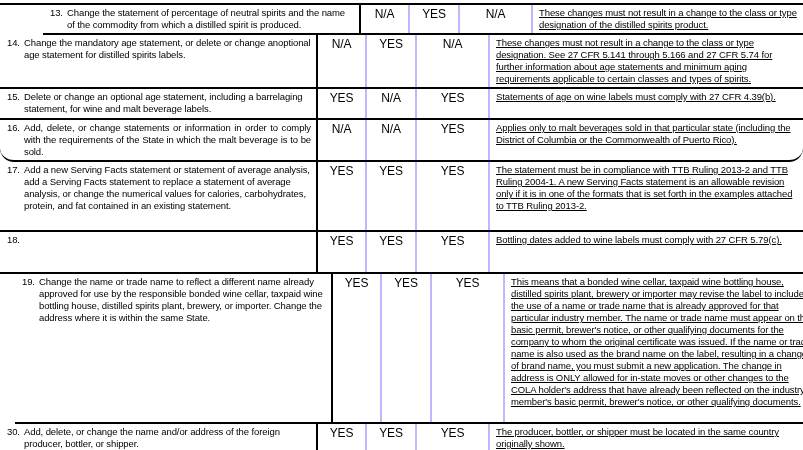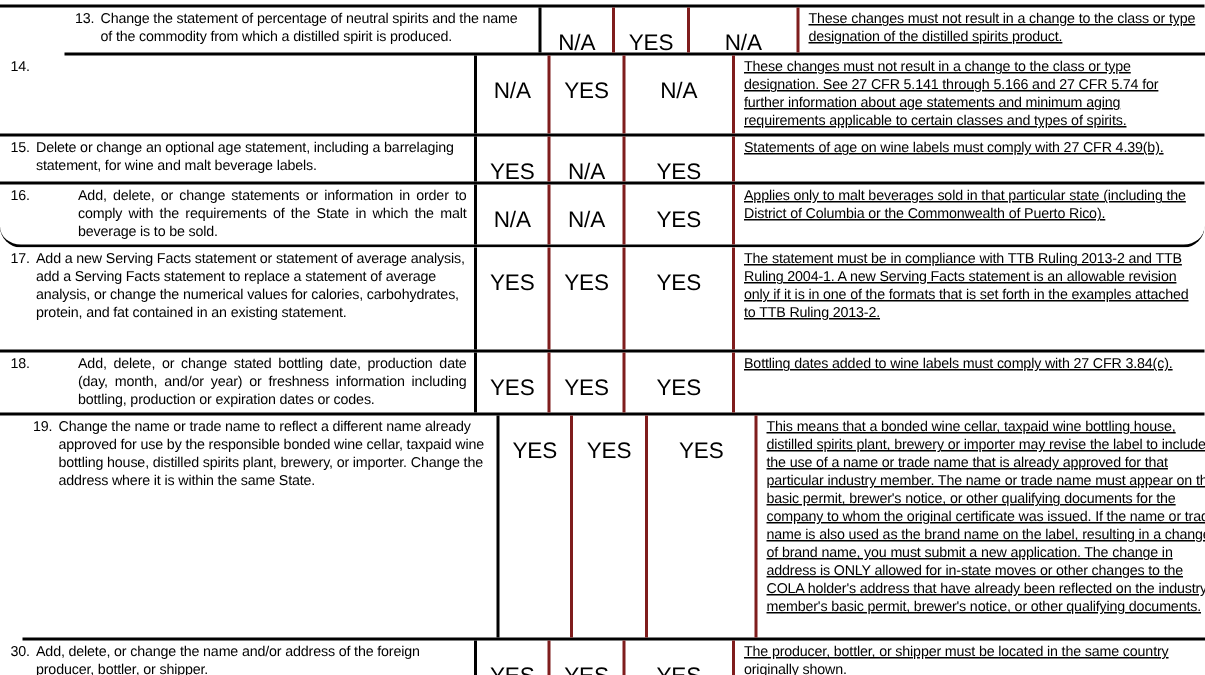--- a/index.html
+++ b/index.html
@@ -25,26 +25,26 @@
   }
   .row:last-child { border-bottom: none; }
   .cell { font-size: 9.5px; line-height: 12px; letter-spacing: -0.1px; }
   .desc {
     border-right: 2px solid #000;
     padding: 2px 5px 2px 7px;
     display: flex;
   }
   .num { flex: 0 0 17px; }
   .dtext { flex: 1 1 auto; }
-  .dtext.justify { text-align: justify; margin-left: 28px; }
+  .dtext.justify { text-align: justify; }
   .val {
-    border-right: 2px solid #7f1d1d;
+    border-right: 2px solid #c4b5fd;
     text-align: center;
-    padding-top: 18px;
-    font-size: 15px;
+    padding-top: 3px;
+    font-size: 12px;
   }
   .comment {
     padding: 2px 3px 2px 6px;
     text-decoration: underline;
   }
   .r13 { min-height: 28px; margin-left: 43px; }
   .r14 { min-height: 52px; }
   .r15 { min-height: 31px; }
   .r16 { min-height: 37px; border-radius: 14px; }
   .r17 { min-height: 70px; }
@@ -64,20 +64,21 @@
     </div>
     <div class="cell val">N/A</div>
     <div class="cell val">YES</div>
     <div class="cell val">N/A</div>
     <div class="cell comment">These changes must not result in a change to the class or type designation of the distilled spirits product.</div>
   </div>
 
   <div class="row r14">
     <div class="cell desc">
       <span class="num">14.</span>
+      <span class="dtext">Change the mandatory age statement, or delete or change anoptional age statement for distilled spirits labels.</span>
     </div>
     <div class="cell val">N/A</div>
     <div class="cell val">YES</div>
     <div class="cell val">N/A</div>
     <div class="cell comment">These changes must not result in a change to the class or type designation. See 27 CFR 5.141 through 5.166 and 27 CFR 5.74 for further information about age statements and minimum aging requirements applicable to certain classes and types of spirits.</div>
   </div>
 
   <div class="row r15">
     <div class="cell desc">
       <span class="num">15.</span>
@@ -107,26 +108,25 @@
     </div>
     <div class="cell val">YES</div>
     <div class="cell val">YES</div>
     <div class="cell val">YES</div>
     <div class="cell comment">The statement must be in compliance with TTB Ruling 2013-2 and TTB Ruling 2004-1. A new Serving Facts statement is an allowable revision only if it is in one of the formats that is set forth in the examples attached to TTB Ruling 2013-2.</div>
   </div>
 
   <div class="row r18">
     <div class="cell desc">
       <span class="num">18.</span>
-      <span class="dtext justify">Add, delete, or change stated bottling date, production date (day, month, and/or year) or freshness information including bottling, production or expiration dates or codes.</span>
     </div>
     <div class="cell val">YES</div>
     <div class="cell val">YES</div>
     <div class="cell val">YES</div>
-    <div class="cell comment">Bottling dates added to wine labels must comply with 27 CFR 3.84(c).</div>
+    <div class="cell comment">Bottling dates added to wine labels must comply with 27 CFR 5.79(c).</div>
   </div>
 
   <div class="row r19">
     <div class="cell desc">
       <span class="num">19.</span>
       <span class="dtext">Change the name or trade name to reflect a different name already approved for use by the responsible bonded wine cellar, taxpaid wine bottling house, distilled spirits plant, brewery, or importer. Change the address where it is within the same State.</span>
     </div>
     <div class="cell val">YES</div>
     <div class="cell val">YES</div>
     <div class="cell val">YES</div>

